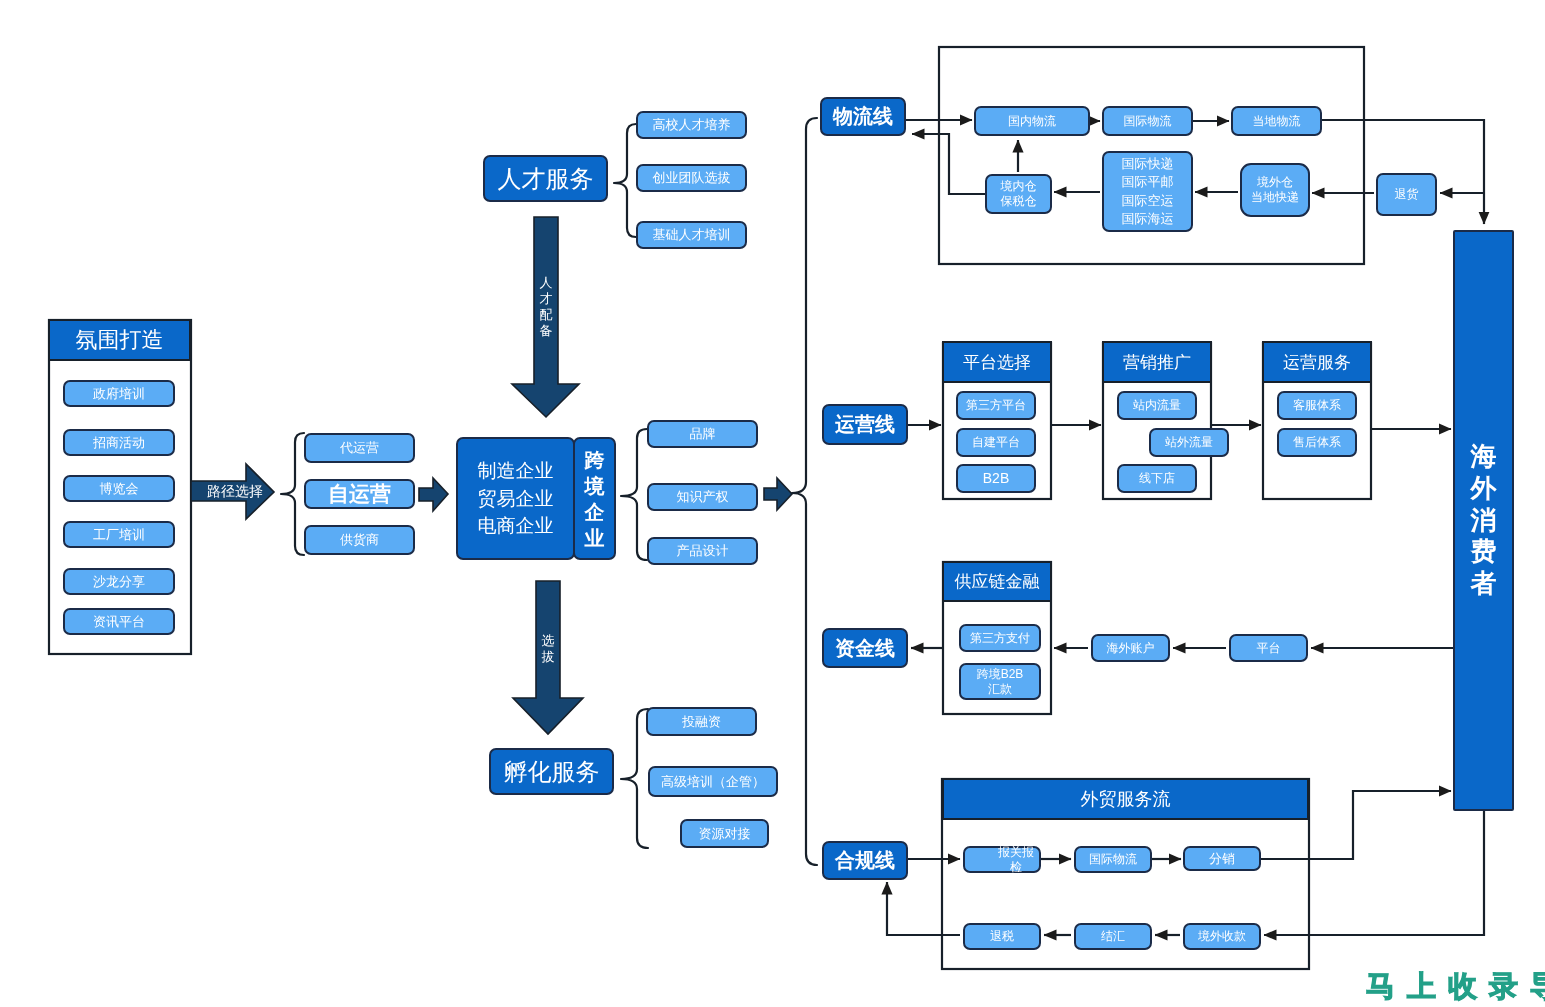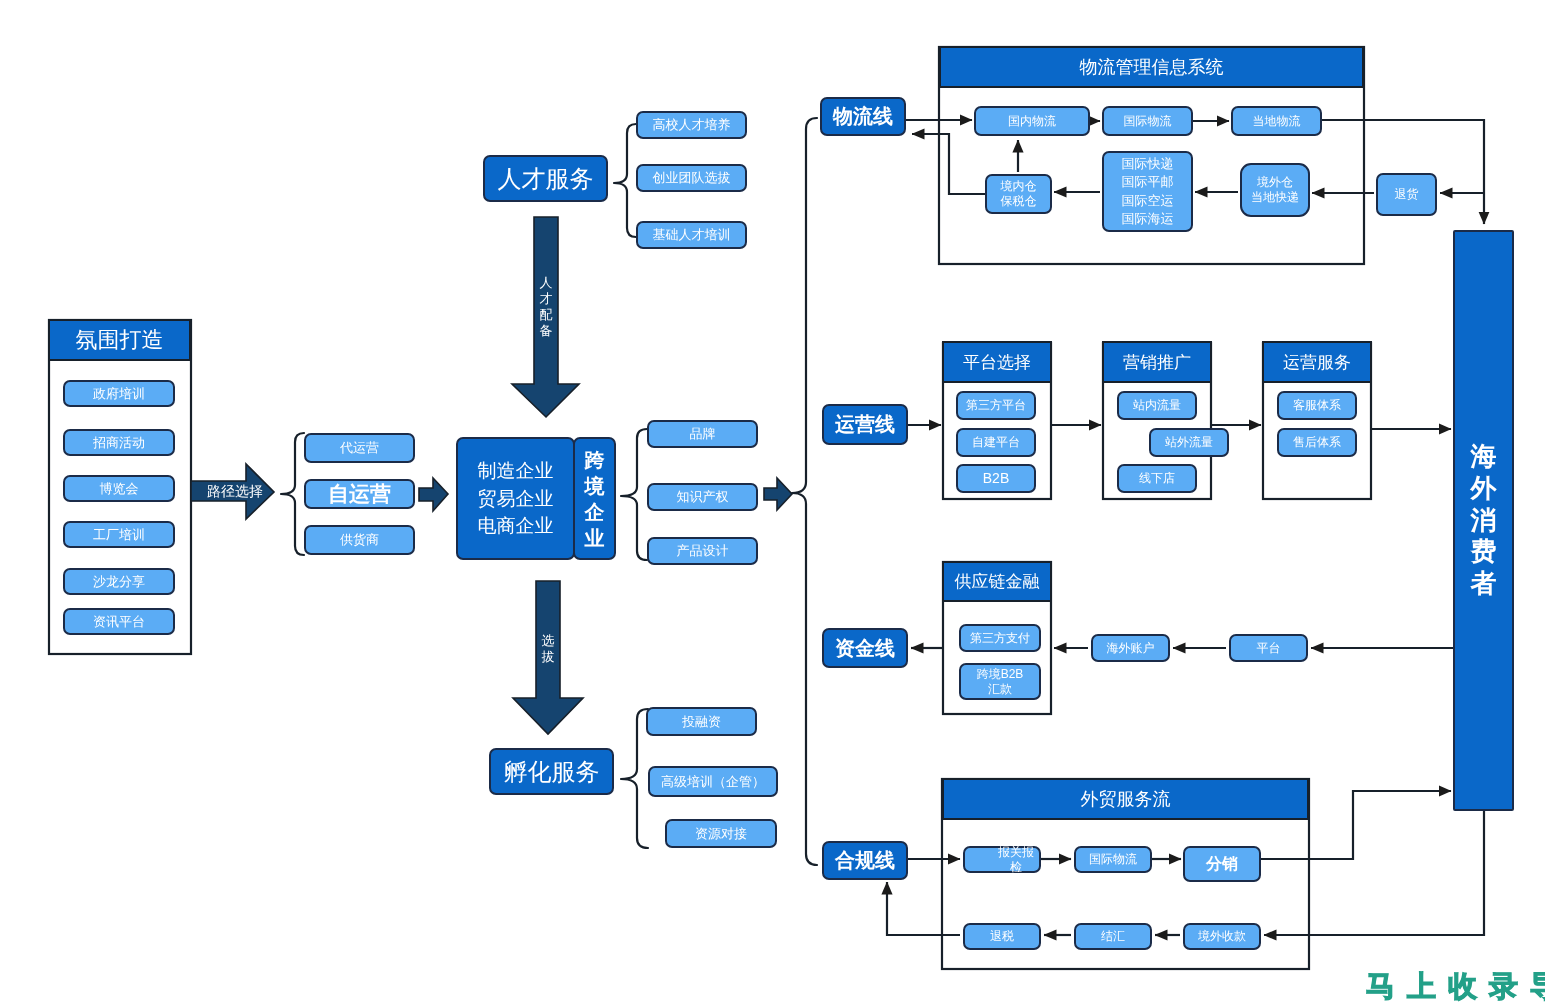--- a/index.html
+++ b/index.html
@@ -134,31 +134,28 @@
 
 <div class="node prim" style="left:483px;top:155px;width:125px;height:47px;font-size:24px;">人才服务</div>
 <div class="node leaf" style="left:636px;top:111px;width:111px;height:28px;">高校人才培养</div>
 <div class="node leaf" style="left:636px;top:164px;width:111px;height:28px;">创业团队选拔</div>
 <div class="node leaf" style="left:636px;top:221px;width:111px;height:28px;">基础人才培训</div>
 <div class="fatlabel" style="left:535px;top:274px;width:22px;height:66px;font-size:13px;flex-direction:column;line-height:1.25;">人<br>才<br>配<br>备</div>
 
 <div class="node prim" style="left:489px;top:748px;width:125px;height:47px;font-size:24px;">孵化服务</div>
 <div class="node leaf" style="left:646px;top:707px;width:111px;height:29px;">投融资</div>
 <div class="node leaf" style="left:648px;top:766px;width:130px;height:31px;font-size:13px;">高级培训（企管）</div>
-<div class="node leaf" style="left:665px;top:819px;width:112px;height:29px;">资源对接</div>
+<div class="node leaf" style="left:680px;top:819px;width:89px;height:29px;">资源对接</div>
 <div class="fatlabel" style="left:537px;top:632px;width:22px;height:34px;font-size:13px;flex-direction:column;line-height:1.25;">选<br>拔</div>
 
 <div class="node prim" style="left:820px;top:97px;width:86px;height:39px;font-size:20px;font-weight:bold;">物流线</div>
 <div class="node prim" style="left:822px;top:404px;width:86px;height:41px;font-size:20px;font-weight:bold;">运营线</div>
 <div class="node prim" style="left:822px;top:628px;width:86px;height:40px;font-size:20px;font-weight:bold;">资金线</div>
 <div class="node prim" style="left:822px;top:841px;width:86px;height:39px;font-size:20px;font-weight:bold;">合规线</div>
 
-<div class="hdrband" style="left:939px;top:46px;width:425px;height:42px;font-size:18px;">
-  <span>物流管理信息系统</span>
-    </div>
 <div class="node leaf" style="left:974px;top:106px;width:116px;height:30px;font-size:12px;">国内物流</div>
 <div class="node leaf" style="left:1102px;top:106px;width:91px;height:30px;font-size:12px;">国际物流</div>
 <div class="node leaf" style="left:1231px;top:106px;width:91px;height:30px;font-size:12px;">当地物流</div>
 <div class="node leaf" style="left:985px;top:174px;width:67px;height:40px;font-size:12px;">境内仓
 保税仓</div>
 <div class="node leaf" style="left:1102px;top:151px;width:91px;height:81px;font-size:13px;line-height:1.42;">国际快递
 国际平邮
 国际空运
 国际海运</div>
 <div class="node leaf" style="left:1240px;top:163px;width:70px;height:54px;font-size:12px;border-radius:11px;">境外仓
@@ -192,21 +189,21 @@
 <div class="node leaf" style="left:959px;top:663px;width:82px;height:37px;font-size:12px;">跨境B2B
 汇款</div>
 <div class="node leaf" style="left:1091px;top:634px;width:79px;height:28px;font-size:12px;">海外账户</div>
 <div class="node leaf" style="left:1229px;top:634px;width:79px;height:28px;font-size:12px;">平台</div>
 
 <div class="hdrband" style="left:942px;top:778px;width:367px;height:42px;font-size:18px;">
   <span>外贸服务流</span>
     </div>
 <div class="node leaf" style="left:963px;top:846px;width:78px;height:27px;font-size:12px;padding-left:28px;">报关报检</div>
 <div class="node leaf" style="left:1074px;top:846px;width:78px;height:27px;font-size:12px;">国际物流</div>
-<div class="node leaf" style="left:1183px;top:846px;width:78px;height:36px;font-size:16px;font-weight:bold;">分销</div>
+<div class="node leaf" style="left:1183px;top:846px;width:78px;height:25px;font-size:13px;">分销</div>
 <div class="node leaf" style="left:963px;top:923px;width:78px;height:27px;font-size:12px;">退税</div>
 <div class="node leaf" style="left:1074px;top:923px;width:78px;height:27px;font-size:12px;">结汇</div>
 <div class="node leaf" style="left:1183px;top:923px;width:78px;height:27px;font-size:12px;">境外收款</div>
 
 <div class="node prim" style="left:1453px;top:230px;width:61px;height:581px;font-size:26px;font-weight:bold;line-height:1.22;border-radius:2px;">
   <span class="vstack">海<br>外<br>消<br>费<br>者</span></div>
 
 <div class="wm" style="left:1366px;top:967px;">马上收录导航</div>
 
 </div>

